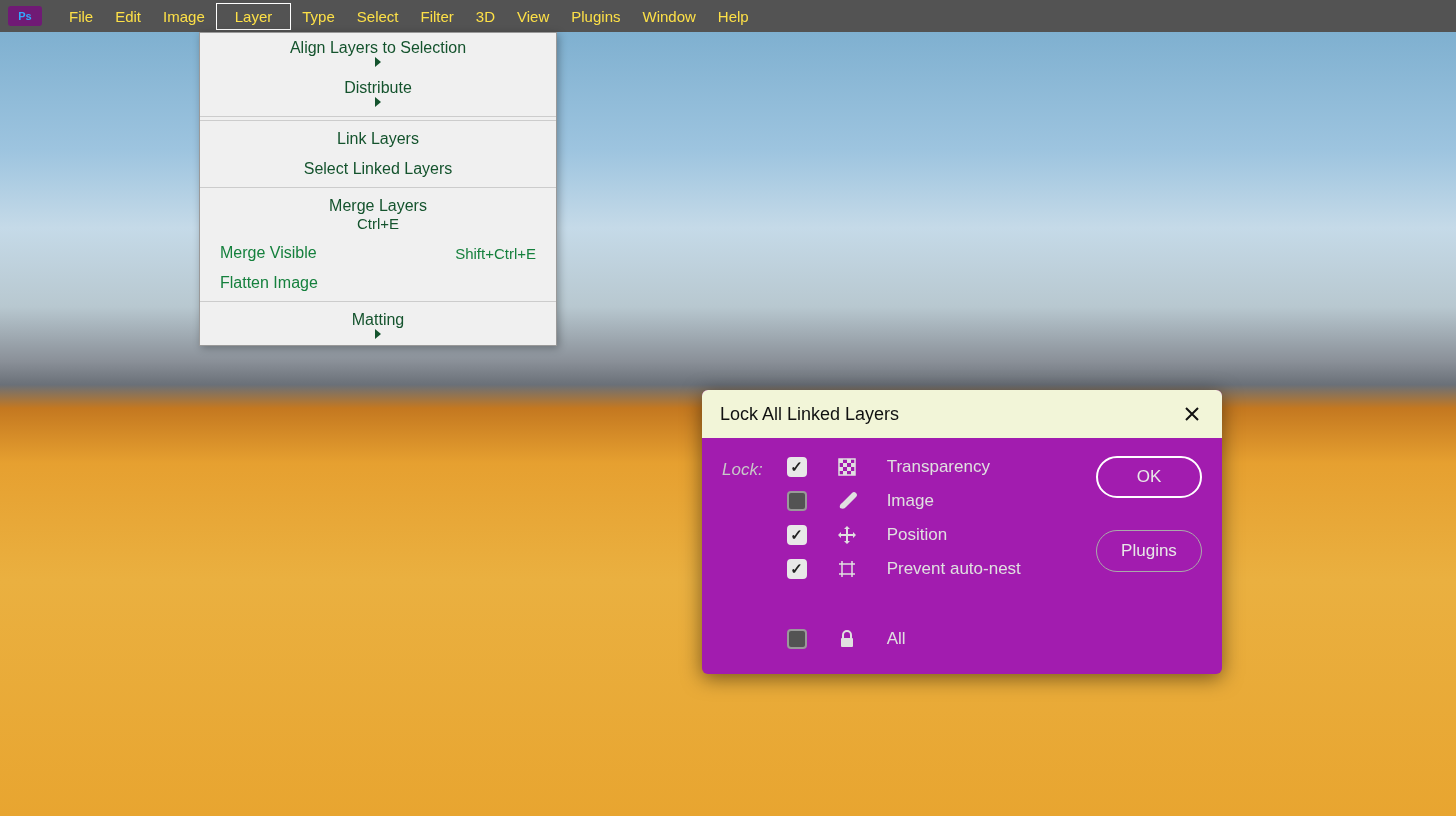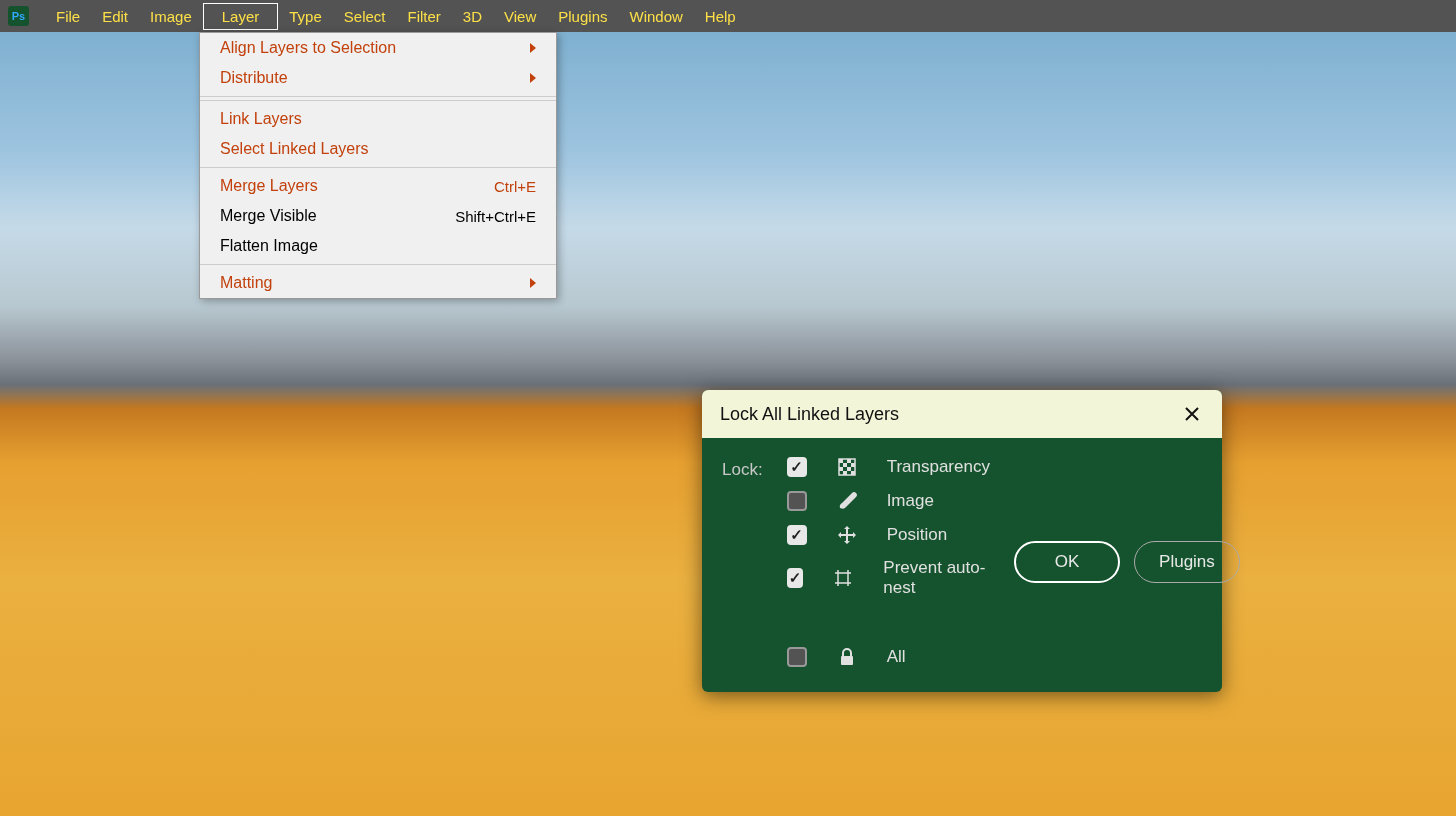--- a/index.html
+++ b/index.html
@@ -27,23 +27,23 @@
       top: 0; left: 0;
       width: 100%;
       height: 32px;
       background: #535353;
       display: flex;
       align-items: center;
       padding: 0 8px;
       z-index: 10;
     }
     .ps-icon {
-      width: 21px;
+      width: 34px;
       height: 20px;
-      background: #14532d;
+      background: #701a75;
       color: #31a8ff;
       font-weight: bold;
       font-size: 11px;
       display: flex;
       align-items: center;
       justify-content: center;
       border-radius: 3px;
       margin-right: 16px;
     }
     .menu-item {
@@ -65,24 +65,24 @@
       border: 1px solid #999;
       box-shadow: 2px 2px 8px rgba(0,0,0,0.3);
       z-index: 20;
     }
     .dropdown-item {
       display: flex;
       justify-content: space-between;
       align-items: center;
       padding: 6px 20px;
       font-size: 16px;
-      color: #000000;
-      cursor: pointer;
-    }
-    .dropdown-item.disabled { color: #c2410c; }
+      color: #15803d;
+      cursor: pointer;
+    }
+    .dropdown-item.disabled { color: #14532d; flex-direction: column; }
     .dropdown-item.highlighted {
       background: #0078d7;
       color: #fff;
     }
     .dropdown-sep {
       height: 1px;
       background: #ccc;
       margin: 3px 0;
     }
     .submenu-arrow {
@@ -90,21 +90,21 @@
       border-top: 5px solid transparent;
       border-bottom: 5px solid transparent;
       border-left: 6px solid currentColor;
     }
     .shortcut { font-size: 15px; }
     .dialog {
       position: absolute;
       top: 390px;
       left: 702px;
       width: 520px;
-      background: #14532d;
+      background: #a21caf;
       border-radius: 6px;
       box-shadow: 0 4px 20px rgba(0,0,0,0.5);
       z-index: 30;
     }
     .dialog-header {
       display: flex;
       justify-content: space-between;
       align-items: center;
       padding: 12px 18px;
       background: #f2f5d8;
@@ -119,21 +119,21 @@
       height: 24px;
       display: flex;
       align-items: center;
       justify-content: center;
     }
     .dialog-body {
       display: flex;
       padding: 18px 20px 24px 20px;
       gap: 24px;
     }
-    .lock-label { color: #c8c8c8; font-size: 17px; padding-top: 4px;}
+    .lock-label { color: #c8c8c8; font-size: 17px; padding-top: 4px; font-style: italic;}
     .checkbox-col { display: flex; flex-direction: column; gap: 12px; flex: 1;}
     .checkbox-row {
       display: flex;
       align-items: center;
       gap: 29px;
     }
     .checkbox-row.spaced { margin-top: 36px; }
     .chk {
       width: 20px; height: 20px;
       border: 2px solid #999;
@@ -152,21 +152,21 @@
       font-weight: bold;
     }
     .row-icon {
       width: 22px; height: 22px;
       color: #e0e0e0;
       display: flex;
       align-items: center;
       justify-content: center;
     }
     .row-label { color: #e0e0e0; font-size: 17px; }
-    .btn-col { display: flex; flex-direction: row; gap: 14px; align-items: center; }
+    .btn-col { display: flex; flex-direction: column; gap: 32px; align-items: center; }
     .btn {
       width: 106px;
       height: 42px;
       border-radius: 22px;
       border: 1.5px solid #aaa;
       background: transparent;
       color: #e8e8e8;
       font-size: 17px;
       cursor: pointer;
       display: flex;

